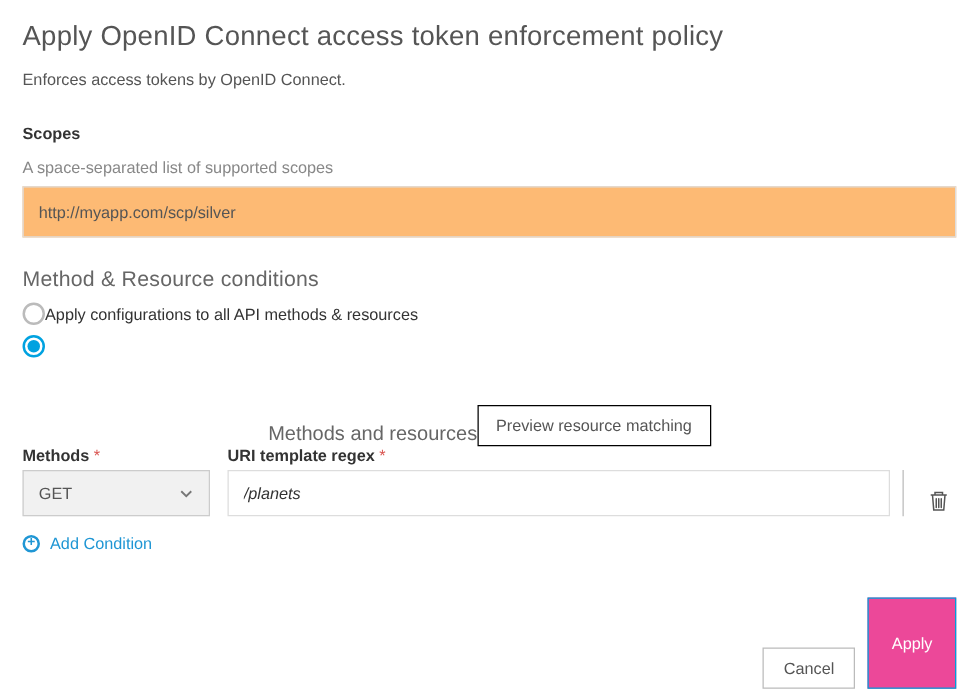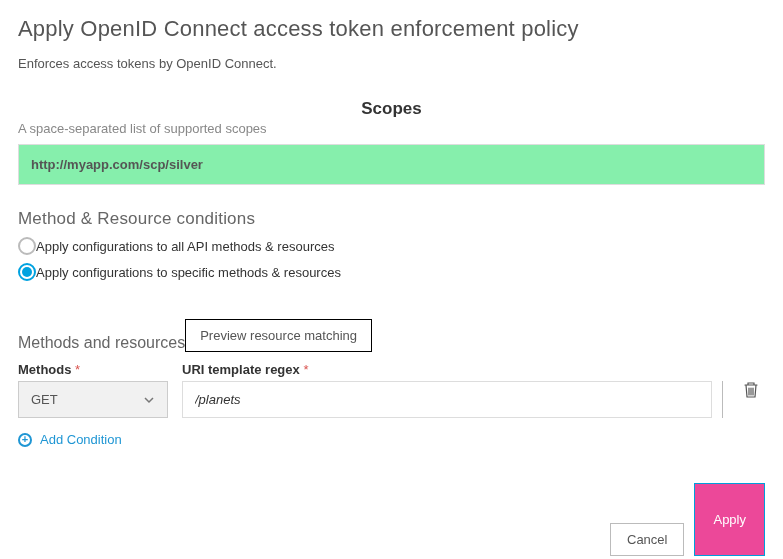--- a/index.html
+++ b/index.html
@@ -16,40 +16,38 @@
       color: #555;
       margin-bottom: 14px;
       letter-spacing: 0.2px;
     }
     .description {
       font-size: 13px;
       color: #555;
       margin-bottom: 28px;
     }
     .section-label {
-      font-size: 17px;
+      font-size: 13px;
       font-weight: 700;
       color: #333;
-      margin-bottom: 2px;
-      text-align: center;
+      margin-bottom: 12px;
     }
     .section-hint {
       font-size: 13px;
       color: #888;
       margin-bottom: 8px;
     }
     .scopes-input {
       width: 100%;
-      background: #86efac;
+      background: #fdba74;
       border: 1px solid #ddd;
       padding: 12px 12px;
       font-size: 13px;
       color: #555;
       margin-bottom: 24px;
-      font-weight: bold;
     }
     h2[data-name="conditions-heading"] {
       font-size: 17px;
       font-weight: 400;
       color: #666;
       margin-bottom: 8px;
       letter-spacing: 0.2px;
     }
     .radio-row {
       display: flex;
@@ -73,24 +71,23 @@
       border-color: #00a2e0;
     }
     .radio-inner {
       width: 10px;
       height: 10px;
       border-radius: 50%;
       background: #00a2e0;
     }
     .methods-header-row {
       display: flex;
-      justify-content: flex-start;
+      justify-content: center;
       align-items: flex-end;
       margin-top: 38px;
-      margin-bottom: 10px;
     }
     .methods-header-row h3 {
       font-size: 16px;
       font-weight: 400;
       color: #666;
     }
     .preview-btn {
       background: #fff;
       border: 1px solid #000000;
       color: #555;
@@ -104,21 +101,21 @@
       font-size: 13px;
       font-weight: 700;
       margin-bottom: 4px;
     }
     .columns-header .req { color: #d9534f; font-weight: 400; }
     .col-methods { width: 150px; }
     .col-uri { flex: 1; }
     .condition-row {
       display: flex;
       gap: 14px;
-      align-items: flex-start;
+      align-items: flex-end;
       margin-bottom: 14px;
     }
     .method-select {
       width: 150px;
       background: #f1f1f1;
       border: 1px solid #ccc;
       display: flex;
       align-items: center;
       justify-content: space-between;
       padding: 10px 12px;
@@ -215,21 +212,20 @@
 
 <div class="radio-row" data-name="radio-all-methods">
   <span class="radio-outer" data-name="radio-icon"></span>
   <span data-name="radio-label">Apply configurations to all API methods &amp; resources</span>
 </div>
 
 <div class="radio-row" data-name="radio-specific-methods">
   <span class="radio-outer selected" data-name="radio-icon">
       <span class="radio-inner"></span>
     </span>
-  <span data-name="radio-label">Apply configurations to specific methods &amp; resources</span>
 </div>
 
 <div class="methods-header-row">
   <h3 data-name="methods-resources-heading">Methods and resources</h3>
   <button class="preview-btn" data-name="preview-resource-matching-button">Preview resource matching</button>
 </div>
 
 <div class="columns-header" data-name="columns-header">
   <div class="col-methods">
     <span data-name="methods-column-label">Methods</span>

